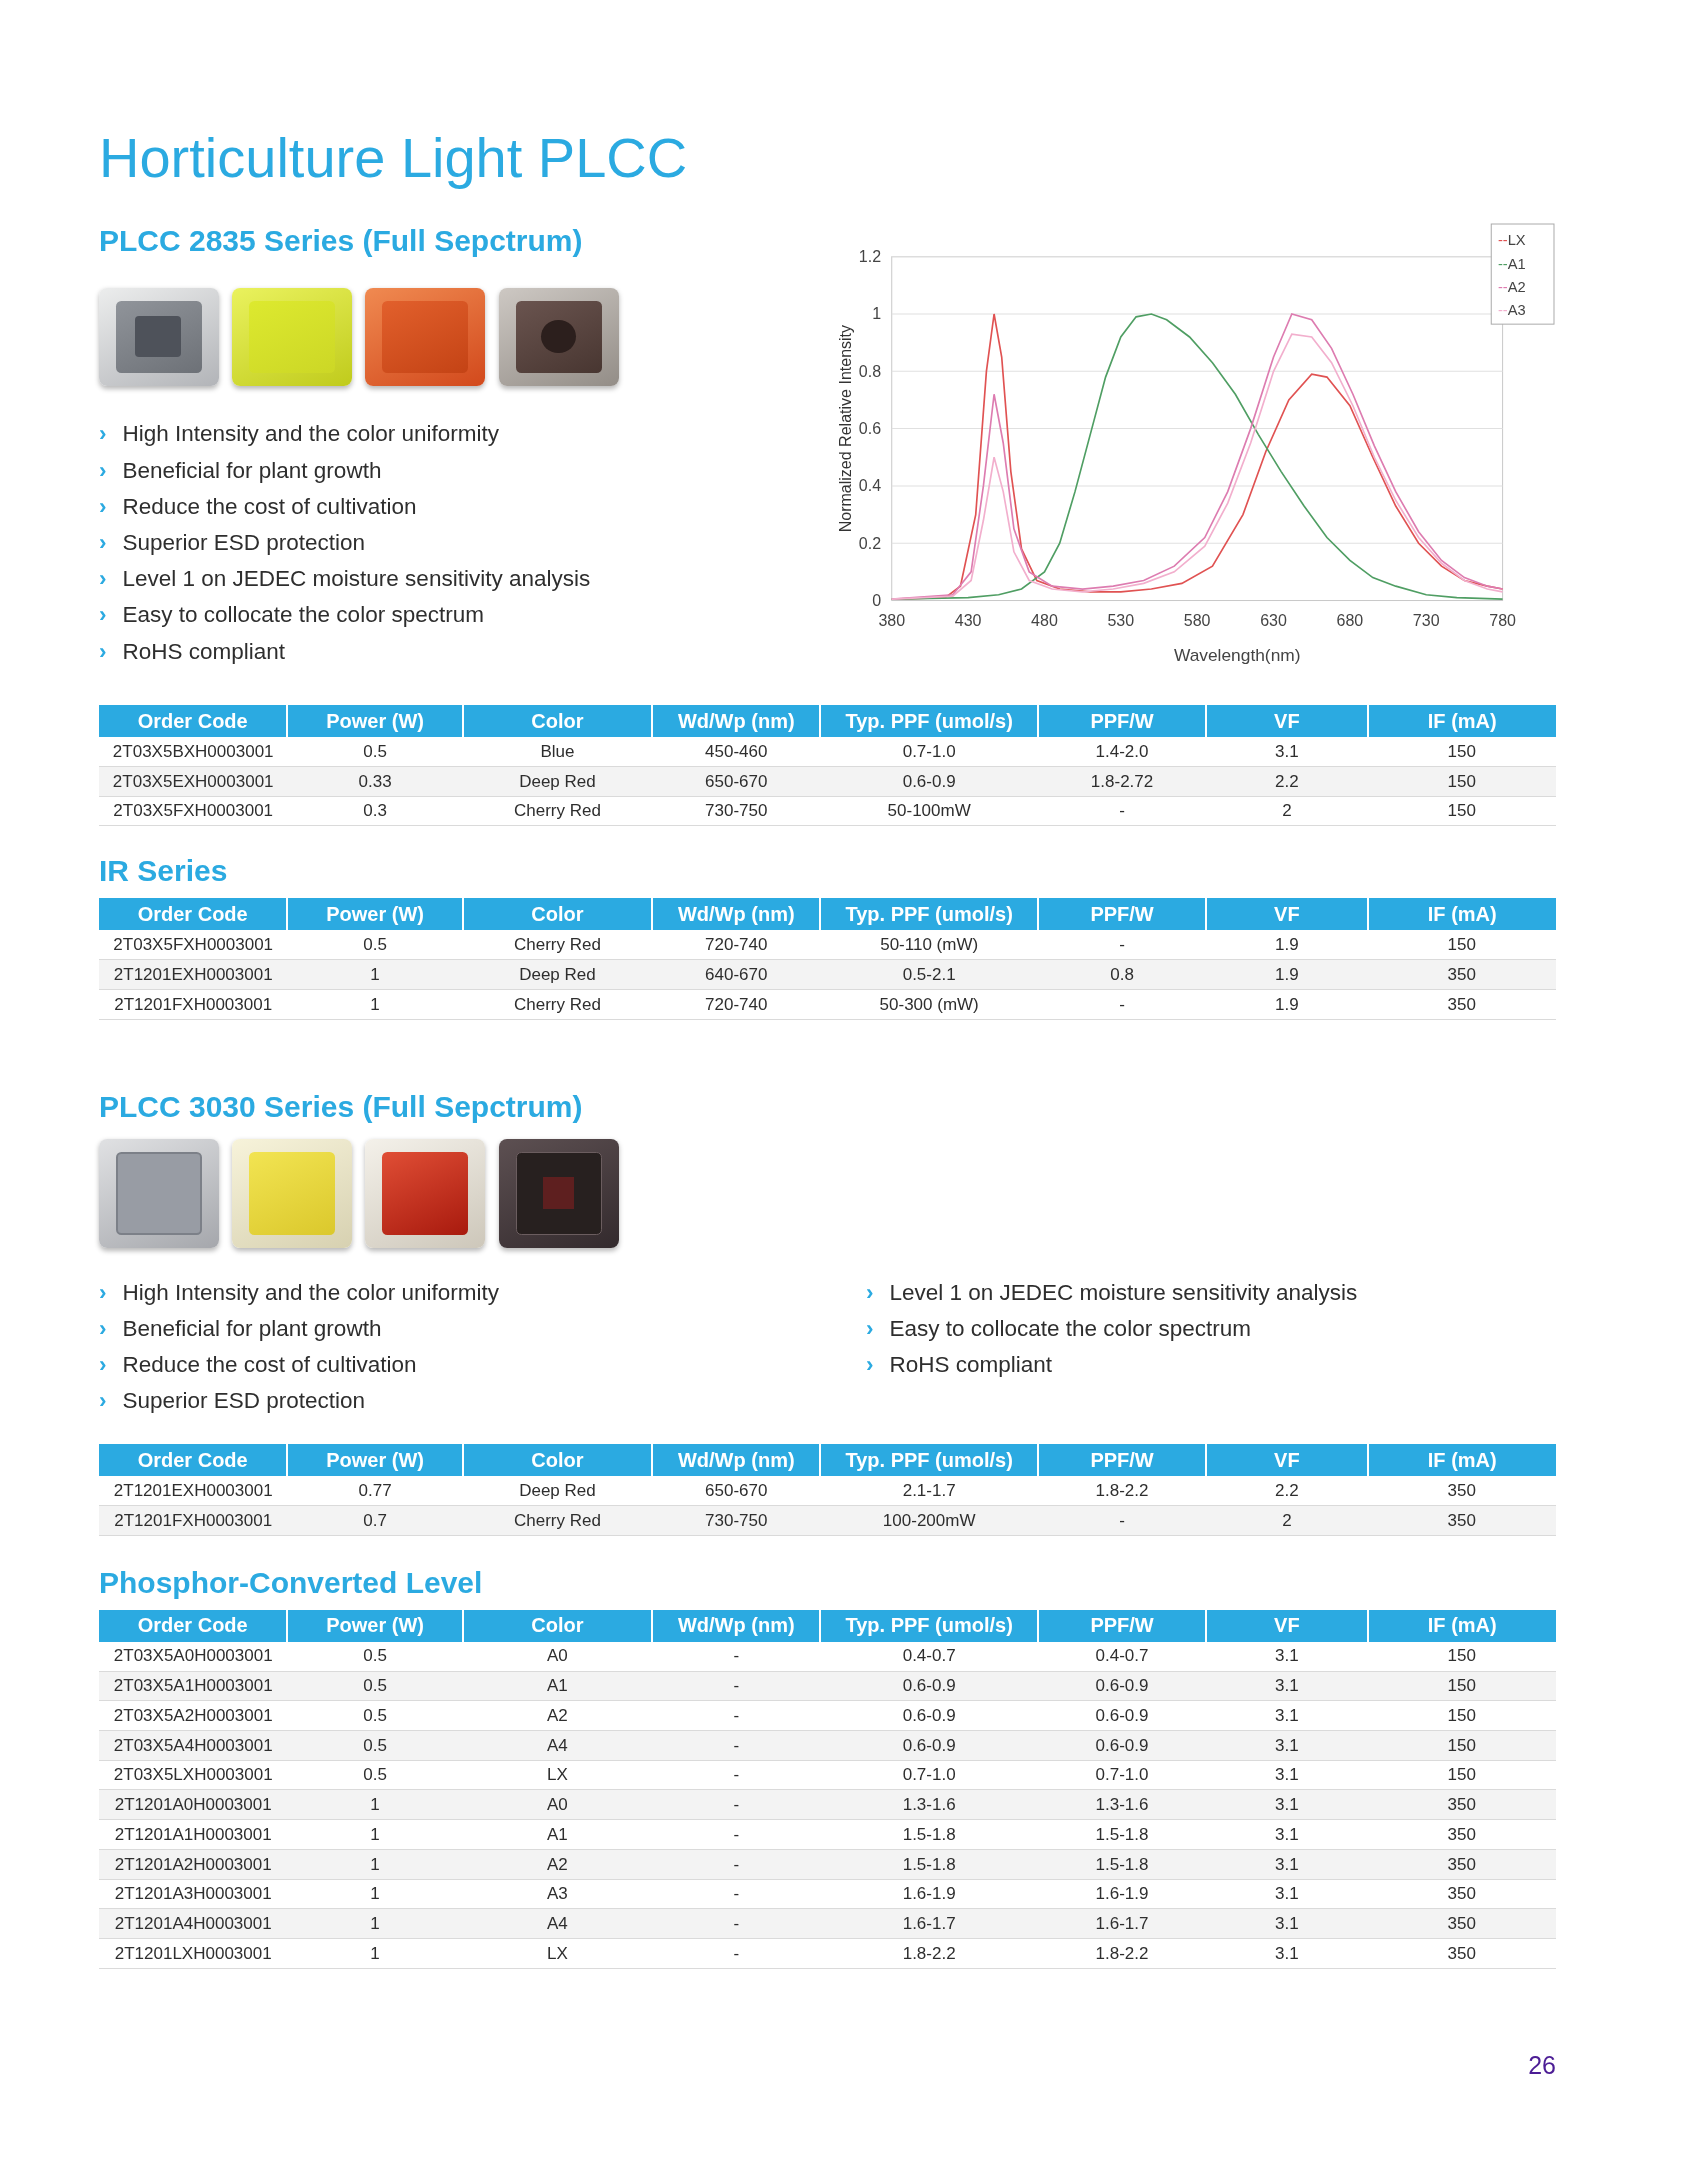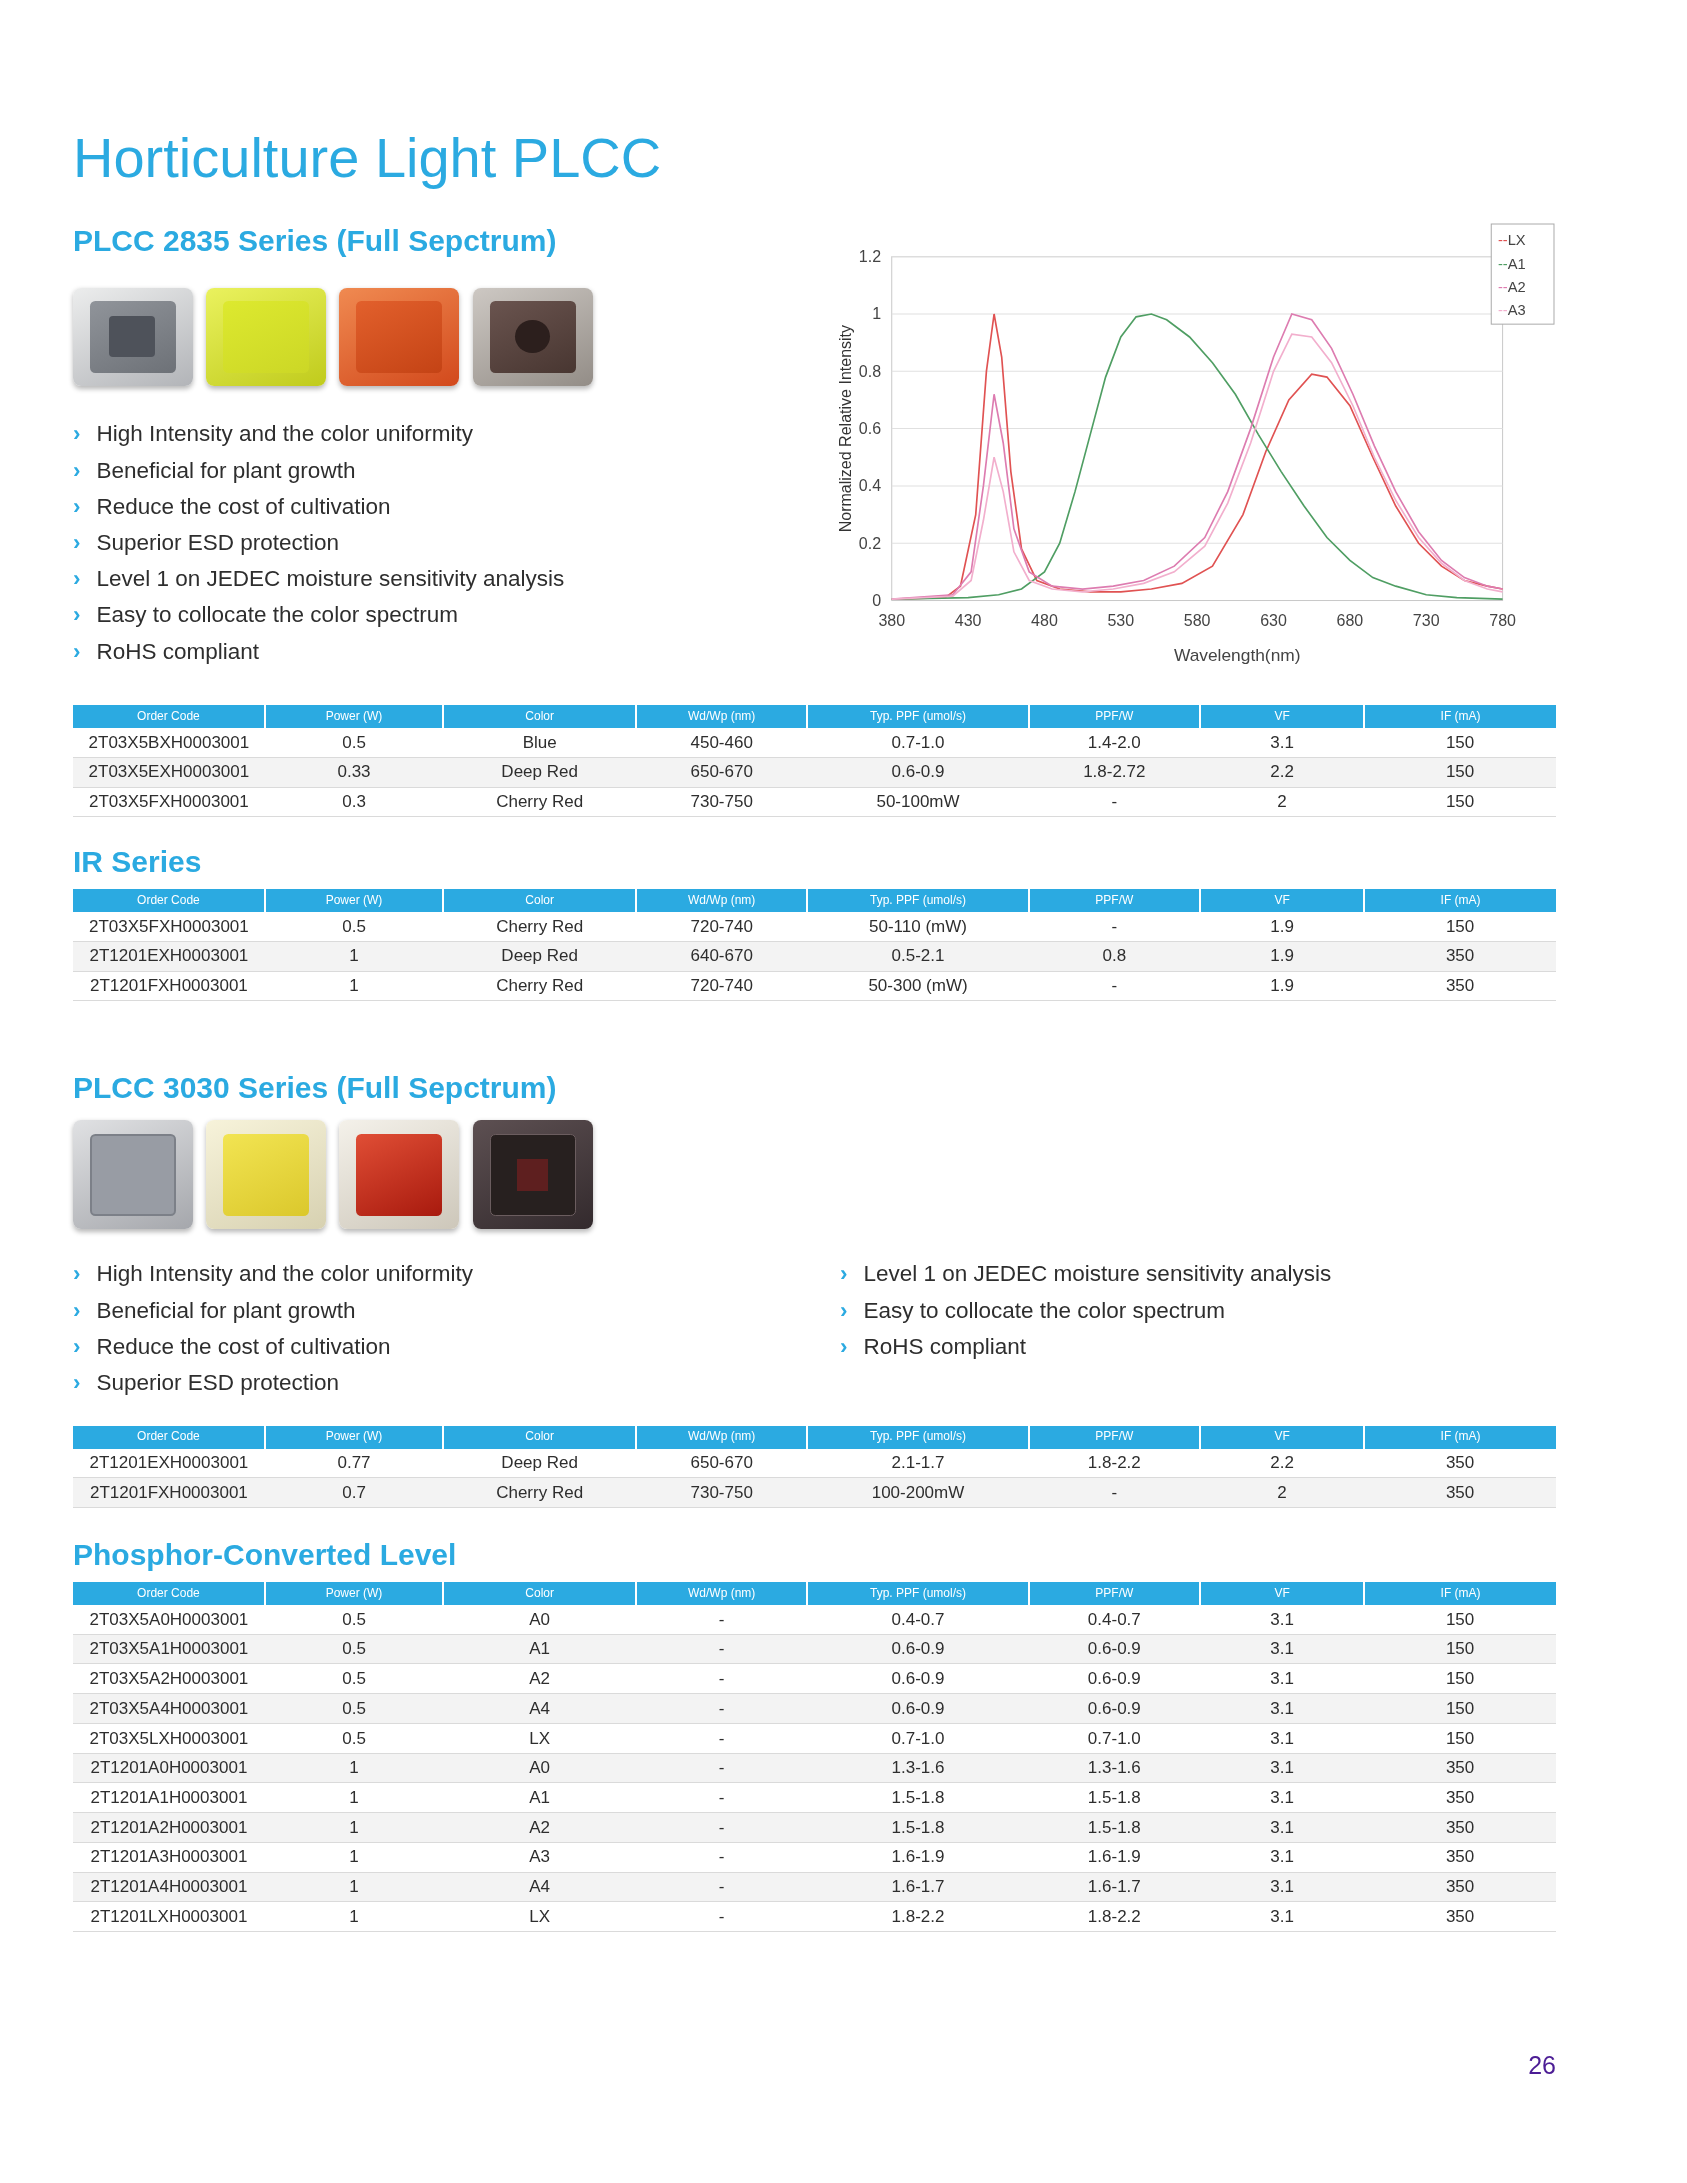--- a/index.html
+++ b/index.html
@@ -1,21 +1,21 @@
 <!DOCTYPE html>
 <html style="font-size:10.6px"><head>
 <meta charset="utf-8">
 <style>
   html,body{margin:0;padding:0}
   body{
     width:1688px;height:2183px;position:relative;overflow:hidden;
     background:#ffffff;color:#2e2e2e;
     font-family:"Liberation Sans","DejaVu Sans",sans-serif;
   }
-  .page{padding:129px 132px 0 73px;position:relative}
+  .page{padding:129px 132px 0 99px;position:relative}
 
   h1{font-size:56px;font-weight:400;color:#2baae1;margin:0 0 36px 0;line-height:1.05}
   h2{font-size:30px;font-weight:700;color:#2baae1;margin:0;line-height:1.15}
 
   
   .sec-2835{position:relative;min-height:472px}
   .sec-2835 .left-col{width:662px}
   .chart-wrap{position:absolute;top:-4px;right:0;width:721px}
   .chart-wrap svg{display:block;width:100%}
 
@@ -48,21 +48,21 @@
   .bullets{list-style:none;margin:36px 0 0 0;padding:0}
   .bullets li{display:flex;align-items:baseline;gap:16px;margin-bottom:12.6px;font-size:22.5px;color:#2e2e2e;line-height:1.05}
   .bullets .chev{color:#2baae1;font-weight:bold;font-size:22.5px;flex:0 0 auto}
   .bullets-cols{display:flex;margin-top:33px}
   .bullets-cols .bullets{margin-top:0}
   .bullets-cols .bullets:first-child{width:767px}
 
   
   .dtable{width:100%;border-collapse:collapse;table-layout:fixed;margin-top:9.3px}
   .dtable th{
-    background:#2baae1;color:#fff;font-size:12px;font-weight:normal;
+    background:#2baae1;color:#fff;font-size:20px;font-weight:bold;
     padding:4.6px 2.6px;border-right:2px solid #fff;text-align:center;line-height:1.15
   }
   .dtable th:last-child{border-right:0}
   .dtable th:nth-child(1){width:13%}
   .dtable th:nth-child(2){width:12%}
   .dtable th:nth-child(3){width:13%}
   .dtable th:nth-child(4){width:11.5%}
   .dtable th:nth-child(5){width:15%}
   .dtable th:nth-child(6){width:11.5%}
   .dtable th:nth-child(7){width:11%}

